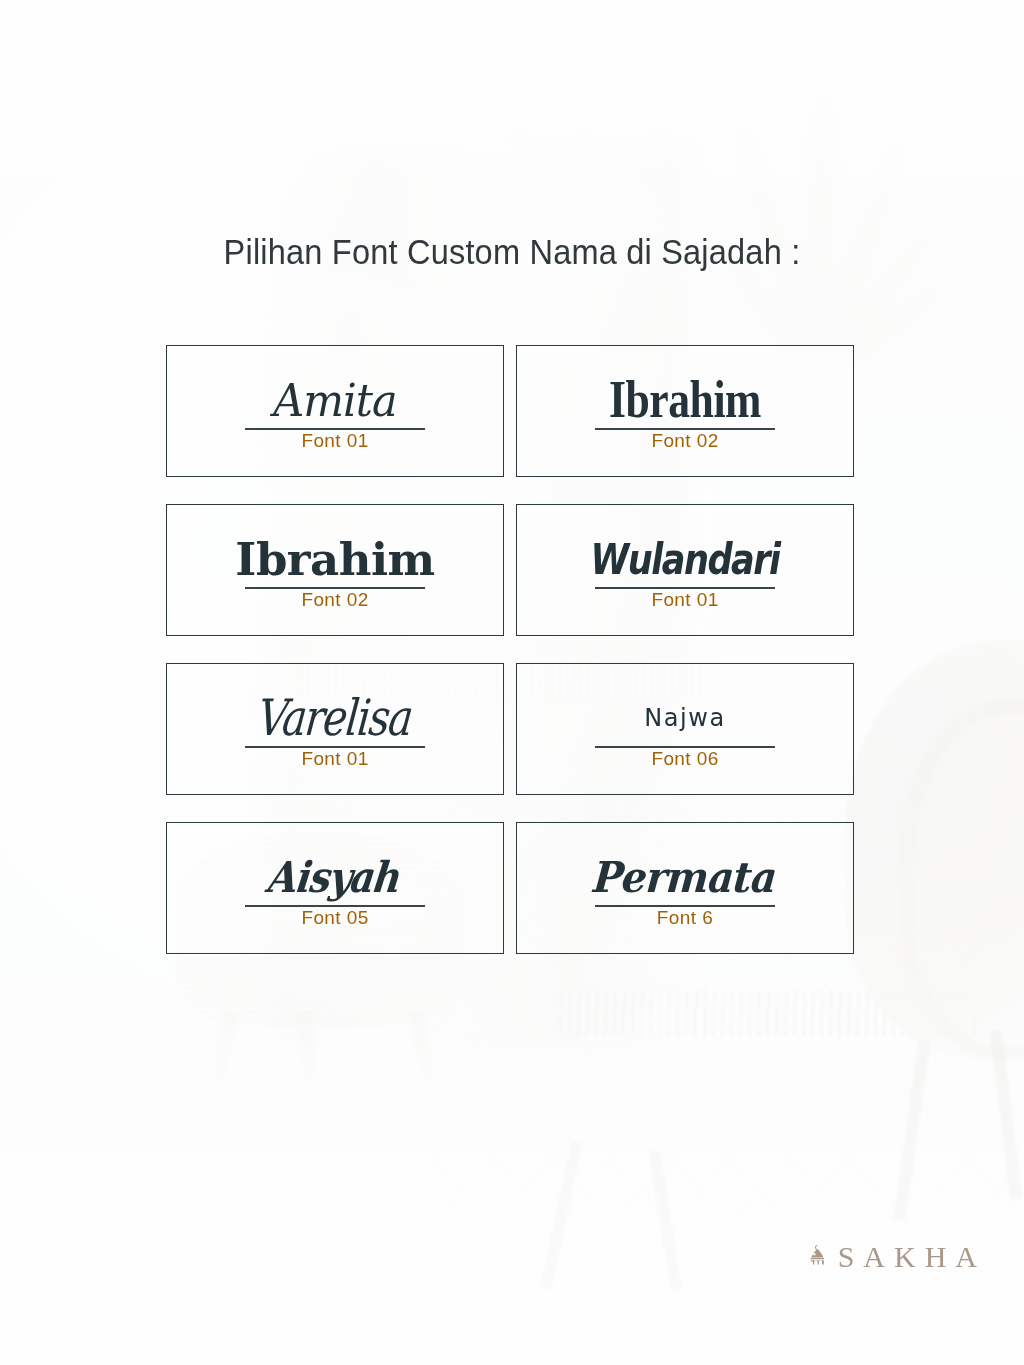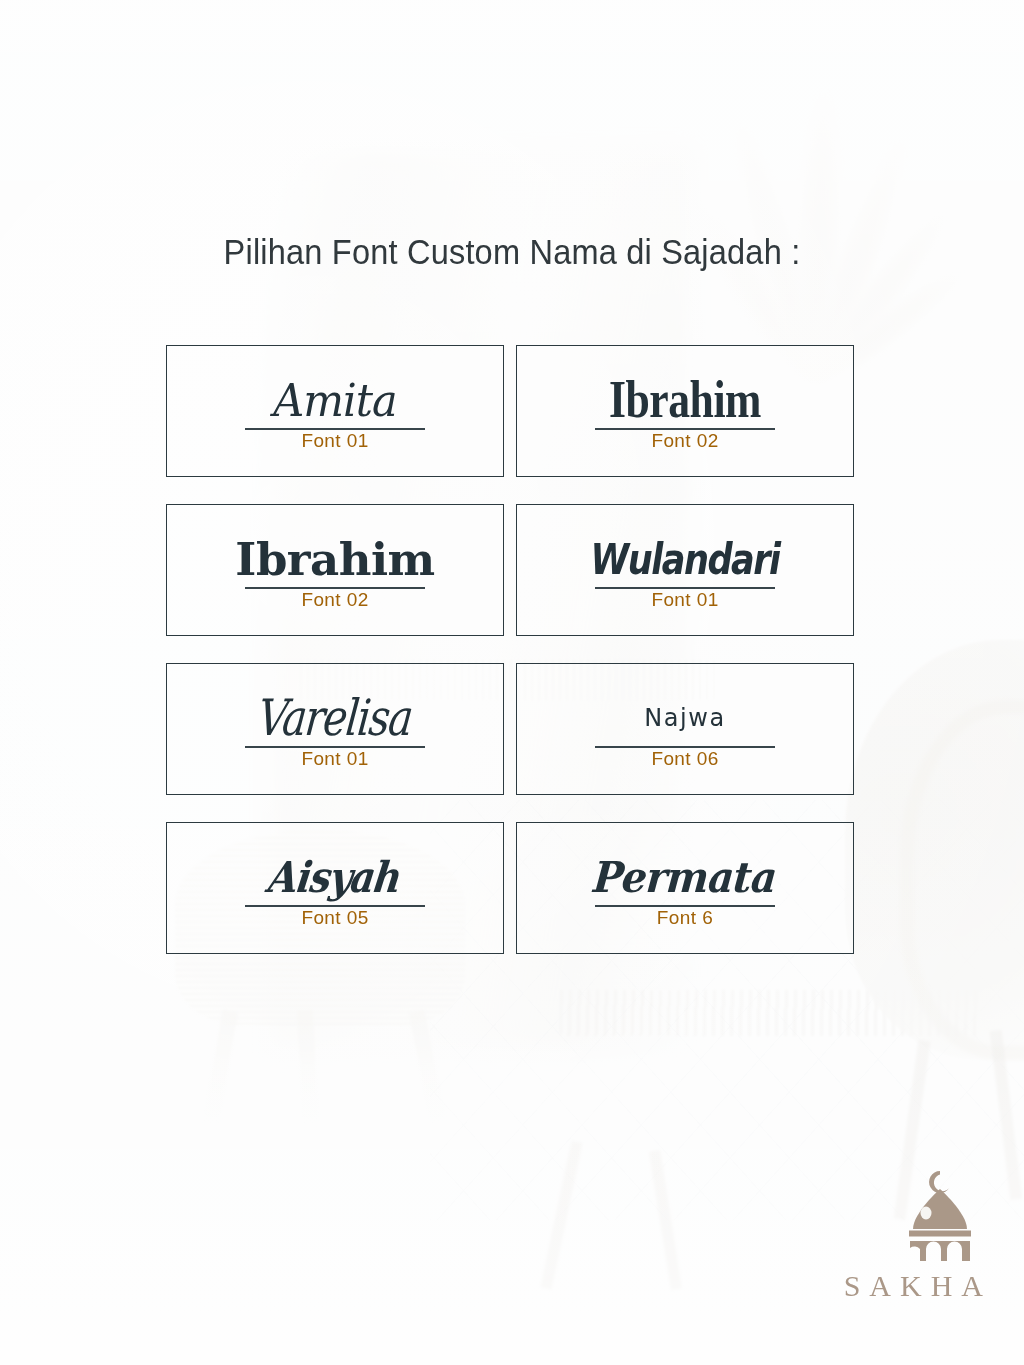--- a/index.html
+++ b/index.html
@@ -336,26 +336,26 @@
     font-size: 40px;
     font-weight: 700;
     font-style: italic;
     letter-spacing: -.8px;
     transform: scaleY(1.06) skewX(-5deg);
   }
 
   
   #brand-logo {
     position: absolute;
-    right: 32px;
+    right: 38px;
     bottom: 62px;
     width: 180px;
     display: flex;
-    flex-direction: column;
-    align-items: flex-end;
+    flex-direction: row;
+    align-items: center;
     opacity: .92;
   }
   #brand-mark { display: block; }
   #brand-wordmark {
     margin-top: 4px;
     font-family: "Liberation Serif", serif;
     font-size: 30px;
     font-weight: 400;
     letter-spacing: 9px;
     text-indent: 9px;

